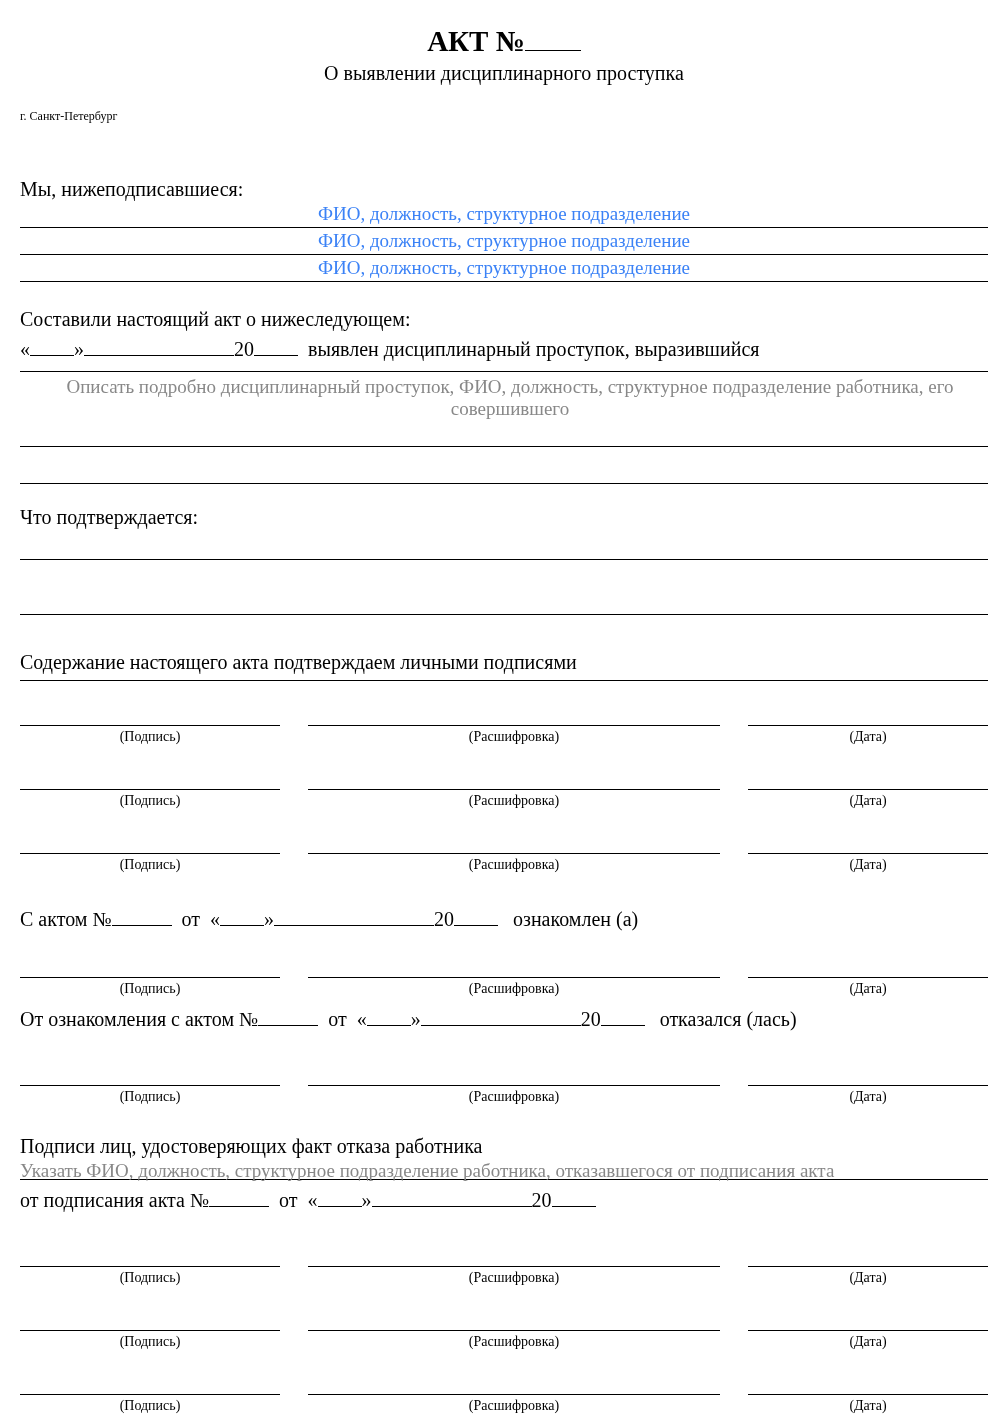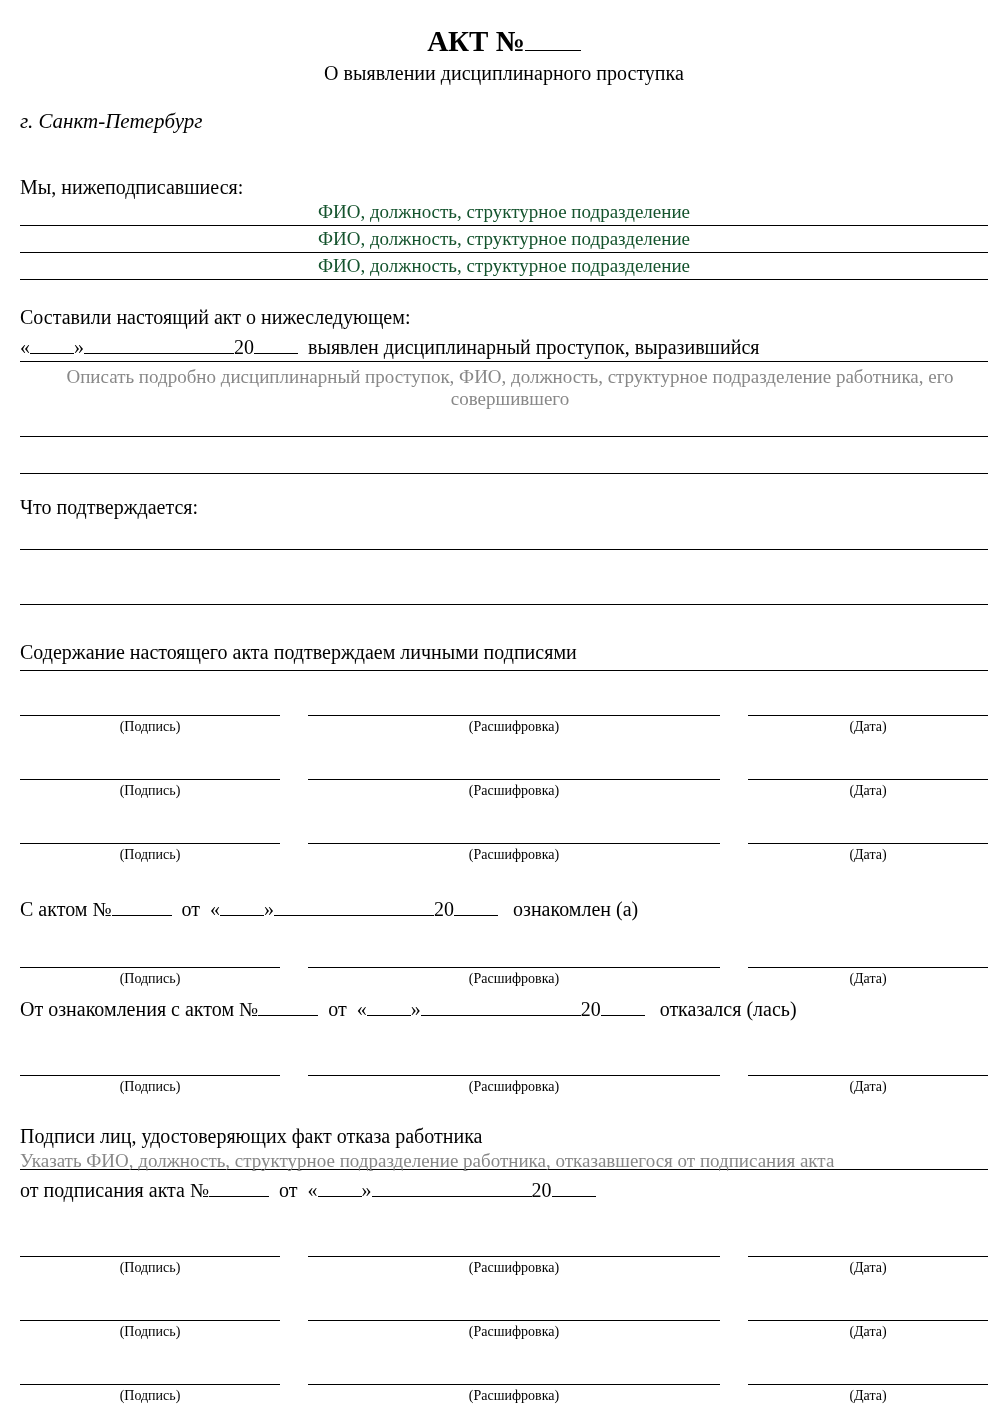--- a/index.html
+++ b/index.html
@@ -20,49 +20,48 @@
     display: inline-block;
     border-bottom: 1px solid #000;
     height: 1.1em;
     vertical-align: baseline;
     min-width: 10px;
   }
   .row-city-date {
     display: flex;
     justify-content: space-between;
     align-items: baseline;
-    margin-bottom: 42px;
-    font-size: 21px;
-    font-style: italic;
+    margin-bottom: 54px;
+    font-size: 12px;
   }
   .section-label { font-size: 20px; margin-top: 18px; margin-bottom: 2px;}
   .full-line {
     border-bottom: 1px solid #000;
     height: 24px;
     position: relative;
     margin-top: 2px;
   }
   .hint {
     color: #888;
     font-size: 19px;
     text-align: center;
     width: 100%;
     line-height: 1.15;
   }
   .hint-abs {
     position: absolute;
     left: 0; right: 16px; top: 0;
-    color: #14532d;
+    color: #3b82f6;
   }
   .multiline-block { margin-top: 4px; }
   .multiline-block .hint { padding: 0 6px; }
   .multiline-block .line-after { border-bottom: 1px solid #000; height: 26px; }
   .inline-text-line {
     border-bottom: 1px solid #000;
-    padding-bottom: 0;
+    padding-bottom: 8px;
   }
   .sig-block { margin-top: 10px; }
   .sig-row {
     display: flex;
     gap: 28px;
     align-items: flex-end;
     margin-top: 26px;
   }
   .sig-cell {
     text-align: center;

